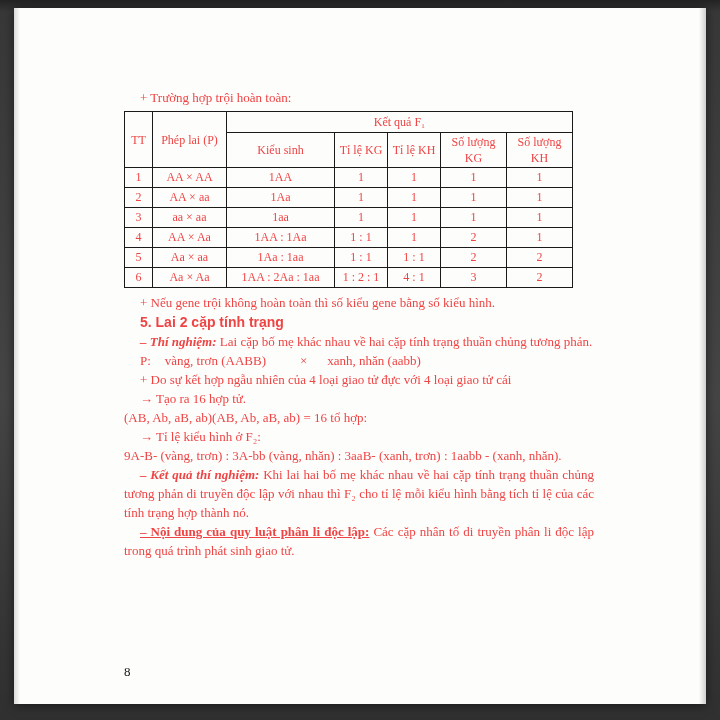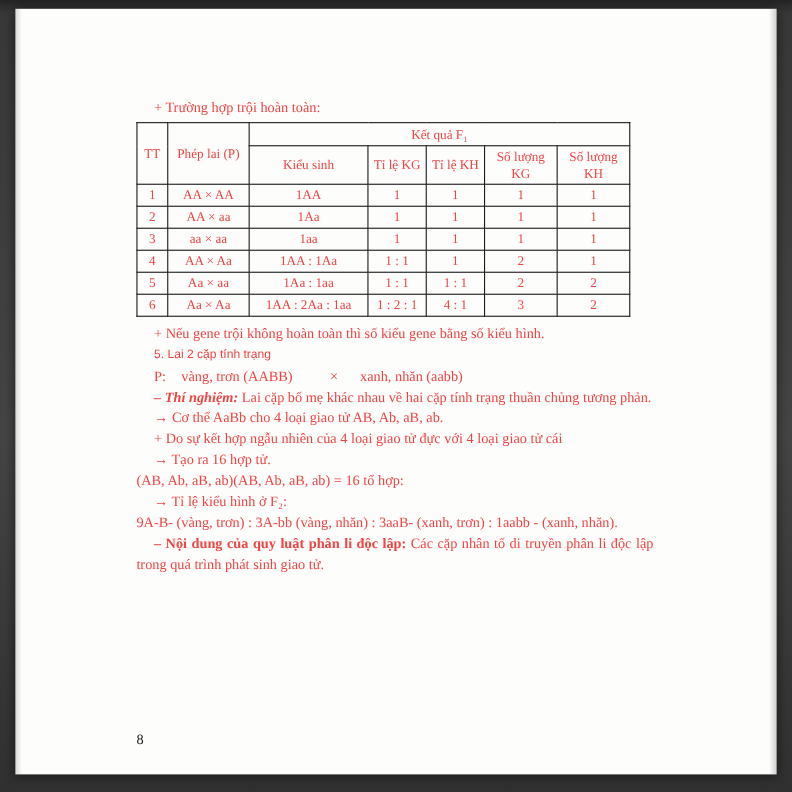--- a/index.html
+++ b/index.html
@@ -37,26 +37,26 @@
     line-height: 19px;
     color: #ef4444;
     text-align: justify;
     margin-top: 48px;
   }
   .para { text-indent: 16px; }
   .noindent { text-indent: 0; }
   .line { white-space: nowrap; overflow: visible; }
   .heading {
     font-family: "Liberation Sans", "DejaVu Sans", sans-serif;
-    font-weight: normal;
-    font-size: 11px;
+    font-weight: bold;
+    font-size: 14px;
     margin-top: 1px;
   }
   .lead-bi { font-weight: bold; font-style: italic; }
-  .lead-b { font-weight: bold; }
+  .lead-b { font-weight: bold; text-decoration: underline; }
 
   table.gtable {
     border-collapse: collapse;
     width: 448px;
     margin: 4px 0 5px 0;
     table-layout: fixed;
     text-align: center;
   }
   .gtable th, .gtable td {
     border: 1px solid #1a1a1a;
@@ -173,45 +173,47 @@
               <td>3</td>
               <td>2</td>
             </tr>
           </tbody>
       </table>
 
       <div class="para line">+ Nếu gene trội không hoàn toàn thì số kiểu gene bằng số kiểu hình.</div>
 
       <div class="para line heading">5. Lai 2 cặp tính trạng</div>
 
+      <div class="para">
+        <span class="lead-bi">– Thí nghiệm:</span><span> Lai cặp bố mẹ khác nhau về hai cặp tính trạng thuần chủng tương phản.</span>
+      </div>
+
       <div class="para line">
         <span>P:</span><span class="cross-gap-p1">vàng, trơn (AABB)</span><span class="cross-gap-p2">×</span><span class="cross-gap-p3">xanh, nhăn (aabb)</span>
       </div>
 
+
+
+
+
+
+      <div class="para line">+ Do sự kết hợp ngẫu nhiên của 4 loại giao tử đực với 4 loại giao tử cái</div>
+
+      <div class="para line">→ Tạo ra 16 hợp tử.</div>
+
+      <div class="para noindent line">(AB, Ab, aB, ab)(AB, Ab, aB, ab) = 16 tổ hợp:</div>
+
+
+      <div class="para line">→ Tỉ lệ kiểu hình ở F₂:</div>
+
+      <div class="para noindent line">9A-B- (vàng, trơn) : 3A-bb (vàng, nhăn) : 3aaB- (xanh, trơn) : 1aabb - (xanh, nhăn).</div>
+
       <div class="para">
-        <span class="lead-bi">– Thí nghiệm:</span><span> Lai cặp bố mẹ khác nhau về hai cặp tính trạng thuần chủng tương phản.</span>
-      </div>
-
-
-
-
-
-      <div class="para line">→ Cơ thể AaBb cho 4 loại giao tử AB, Ab, aB, ab.</div>
-
-      <div class="para line">+ Do sự kết hợp ngẫu nhiên của 4 loại giao tử đực với 4 loại giao tử cái</div>
-
-      <div class="para line">→ Tạo ra 16 hợp tử.</div>
-
-      <div class="para noindent line">(AB, Ab, aB, ab)(AB, Ab, aB, ab) = 16 tổ hợp:</div>
-
-
-      <div class="para line">→ Tỉ lệ kiểu hình ở F₂:</div>
-
-      <div class="para noindent line">9A-B- (vàng, trơn) : 3A-bb (vàng, nhăn) : 3aaB- (xanh, trơn) : 1aabb - (xanh, nhăn).</div>
-
+        <span class="lead-bi">– Kết quả thí nghiệm:</span><span> Khi lai hai bố mẹ khác nhau về hai cặp tính trạng thuần chủng tương phản di truyền độc lập với nhau thì F₂ cho tỉ lệ mỗi kiểu hình bằng tích tỉ lệ của các tính trạng hợp thành nó.</span>
+      </div>
 
 
       <div class="para">
         <span class="lead-b">– Nội dung của quy luật phân li độc lập:</span><span> Các cặp nhân tố di truyền phân li độc lập trong quá trình phát sinh giao tử.</span>
       </div>
 
     </div>
 
     <div class="page-number">8</div>
   </div>

